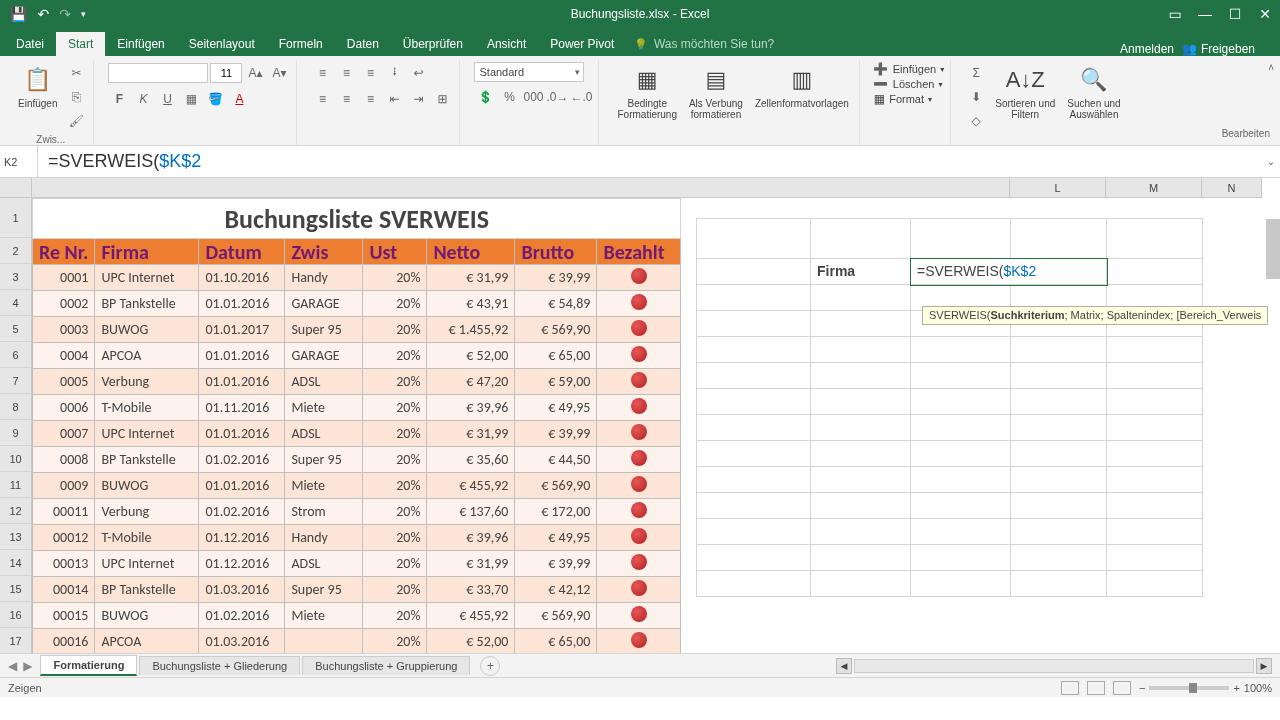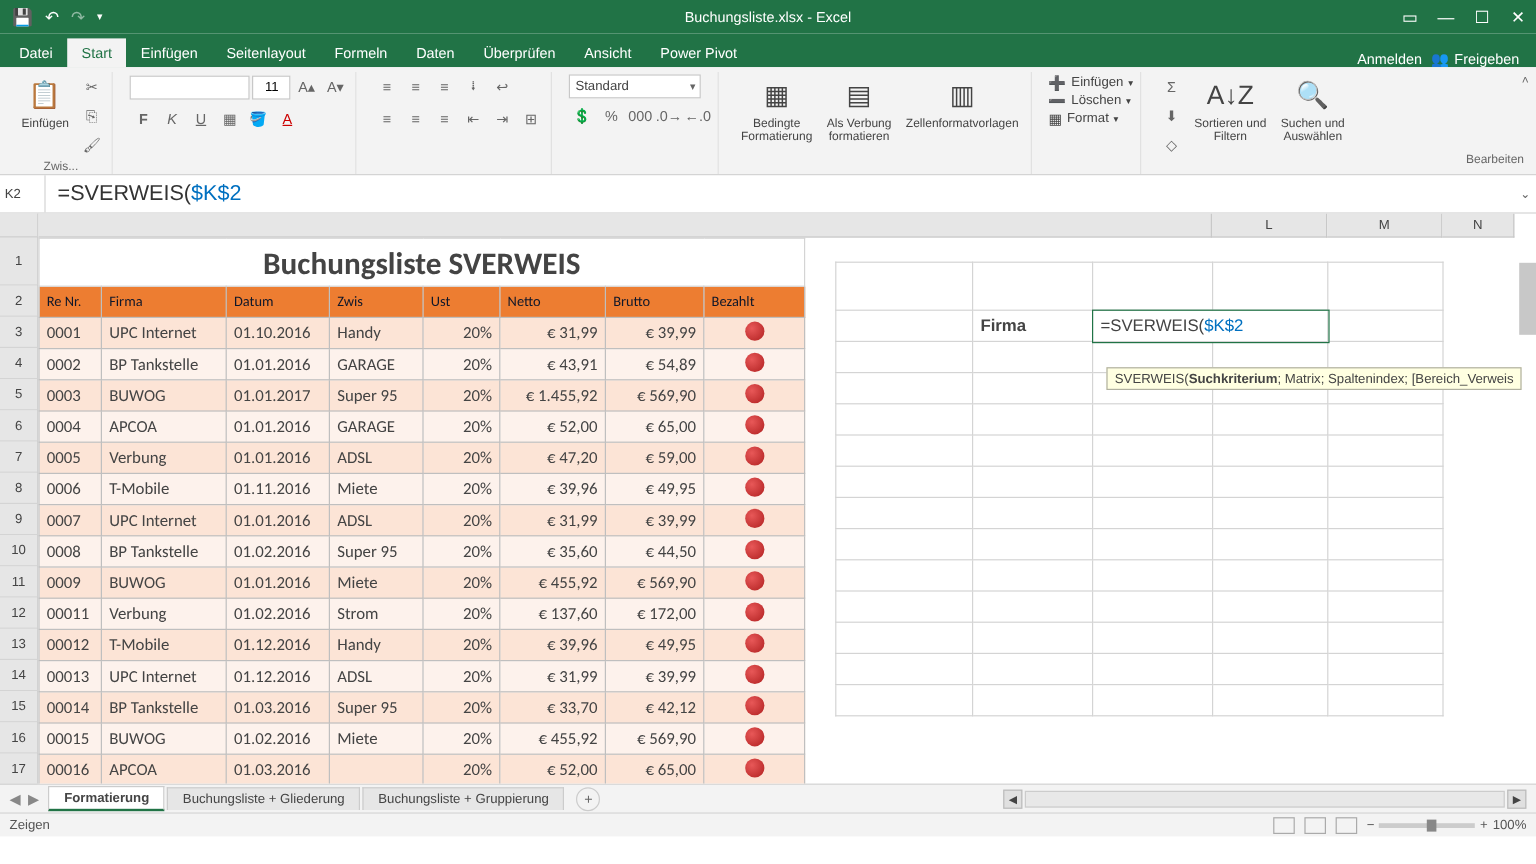--- a/index.html
+++ b/index.html
@@ -12,21 +12,21 @@
 .titlebar .title { position: absolute; left: 50%; transform: translateX(-50%); font-size: 12px; }
 .titlebar .winctrls { margin-left: auto; display: flex; }
 .titlebar .winctrls span { width: 30px; text-align: center; font-size: 14px; cursor: pointer; }
 
 
 .tabs { height: 28px; background: #217346; display: flex; align-items: flex-end; padding-left: 4px; position: relative; }
 .tabs .tab { padding: 5px 12px; color: #fff; font-size: 12px; cursor: pointer; }
 .tabs .tab.active { background: #f3f3f3; color: #217346; }
 .tabs .tell { padding: 5px 8px; color: #b8d8c8; font-size: 12px; display: flex; align-items: center; gap: 6px; }
 .tabs .tell::before { content: "💡"; font-size: 11px; opacity: 0.6; }
-.tabs .right { margin-left: auto; display: flex; align-items: center; gap: 8px; padding-right: 14px; }
+.tabs .right { margin-left: auto; display: flex; align-items: center; gap: 8px; padding-right: 25px; }
 .tabs .right span { color: #fff; font-size: 12px; cursor: pointer; }
 .tabs .share { display: flex; align-items: center; gap: 4px; }
 
 
 .ribbon { height: 90px; background: #f3f3f3; border-bottom: 1px solid #d4d4d4; display: flex; padding: 4px 8px 0; gap: 8px; position: relative; }
 .ribbon-group { display: flex; flex-direction: column; align-items: center; padding: 0 6px; border-right: 1px solid #e1e1e1; }
 .ribbon-group:last-child { border-right: none; }
 .ribbon-group .content { flex: 1; display: flex; align-items: flex-start; gap: 4px; padding-top: 2px; }
 .ribbon-group .label { font-size: 10px; color: #666; padding: 2px 0; }
 .bigbtn { display: flex; flex-direction: column; align-items: center; gap: 2px; padding: 2px 4px; cursor: pointer; }
@@ -61,25 +61,25 @@
 .rowhdrs .rh.first { height: 40px; }
 
 .gridcontent { flex: 1; overflow: hidden; position: relative; }
 .colhdrs { height: 20px; display: flex; position: relative; }
 .ch { background: #e6e6e6; border-right: 1px solid #c8c8c8; border-bottom: 1px solid #c8c8c8; font-size: 11px; color: #444; display: flex; align-items: center; justify-content: center; }
 
 .sheet { position: relative; }
 .datatable { border-collapse: collapse; position: absolute; left: 0; top: 0; }
 .datatable td, .datatable th { border: 1px solid #bfbfbf; font-size: 14px; font-family: Calibri, sans-serif; padding: 0 6px; height: 26px; white-space: nowrap; }
 .titlerow td { height: 40px; font-size: 26px; font-weight: bold; text-align: center; background: #fff; border: 1px solid #d4d4d4; }
-.hdr td { background: #ed7d31; color: #0f172a; font-weight: normal; font-size: 12px; }
+.hdr td { background: #ed7d31; color: #701a75; font-weight: bold; font-size: 20px; }
 .odd td { background: #fce4d6; }
 .even td { background: #fdf2ec; }
 .datatable .num { text-align: right; }
-.datatable .re { text-align: left; }
+.datatable .re { text-align: right; }
 .datatable .dot { text-align: center; }
 .redcircle { display: inline-block; width: 16px; height: 16px; background: radial-gradient(circle at 35% 35%, #e85858, #b02020); border-radius: 50%; }
 
 
 .rightgrid { position: absolute; left: 664px; top: 20px; }
 .rightgrid table { border-collapse: collapse; }
 .rightgrid td { border: 1px solid #d4d4d4; height: 26px; font-size: 14px; font-family: Calibri, sans-serif; padding: 0 6px; background: #fff; }
 .rightgrid .tr0 td { height: 40px; }
 .marching { border: 1.5px dashed #217346 !important; background: #f8fff9 !important; position: relative; }
 .editcell { outline: 1.5px solid #217346; position: relative; }
@@ -131,20 +131,21 @@
 <div class="tabs">
   <div class="tab">Datei</div>
   <div class="tab active">Start</div>
   <div class="tab">Einfügen</div>
   <div class="tab">Seitenlayout</div>
   <div class="tab">Formeln</div>
   <div class="tab">Daten</div>
   <div class="tab">Überprüfen</div>
   <div class="tab">Ansicht</div>
   <div class="tab">Power Pivot</div>
+  <div class="tell">Was möchten Sie tun?</div>
   <div class="right">
     <span>Anmelden</span>
     <span class="share">
       <span>👥</span>
       <span>Freigeben</span>
     </span>
   </div>
 </div>
 
 <div class="ribbon">

